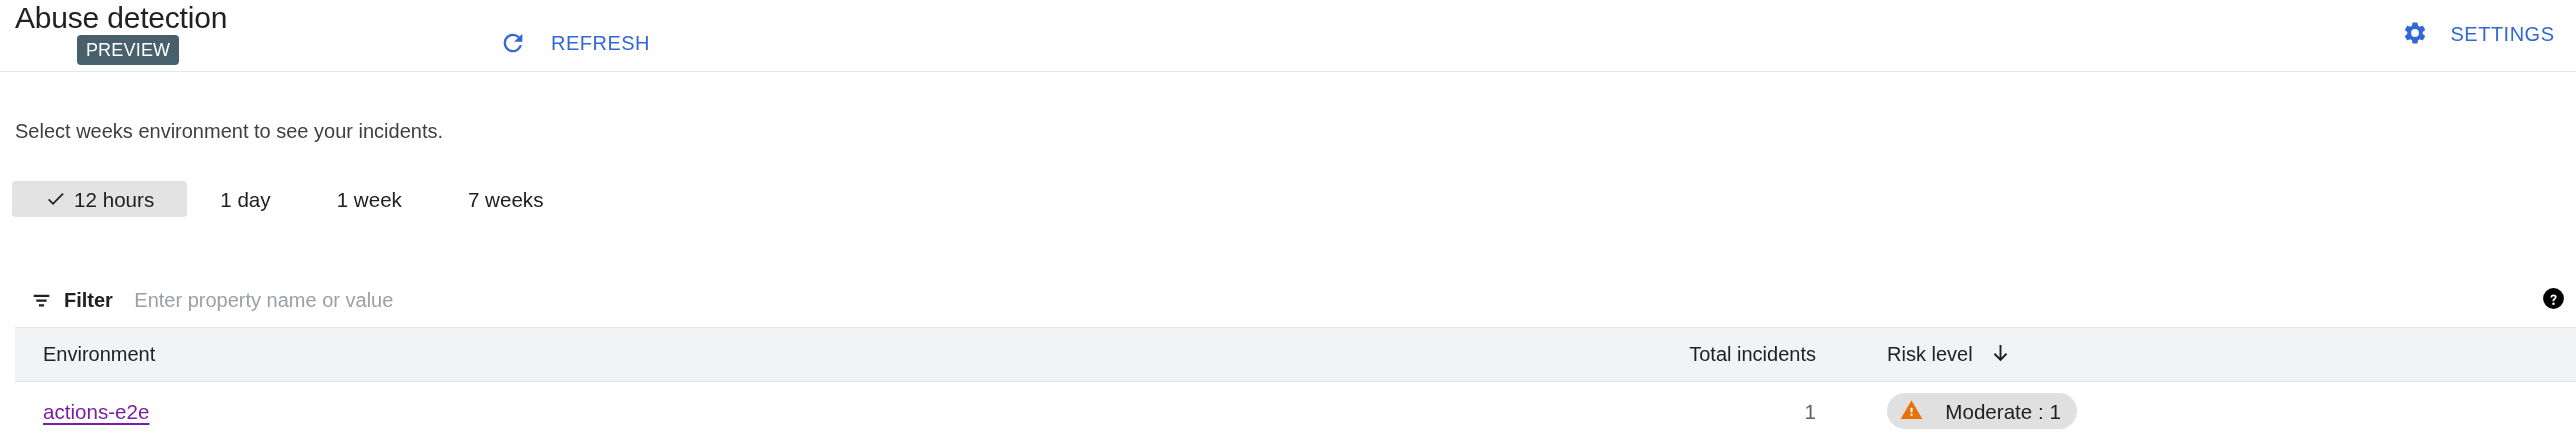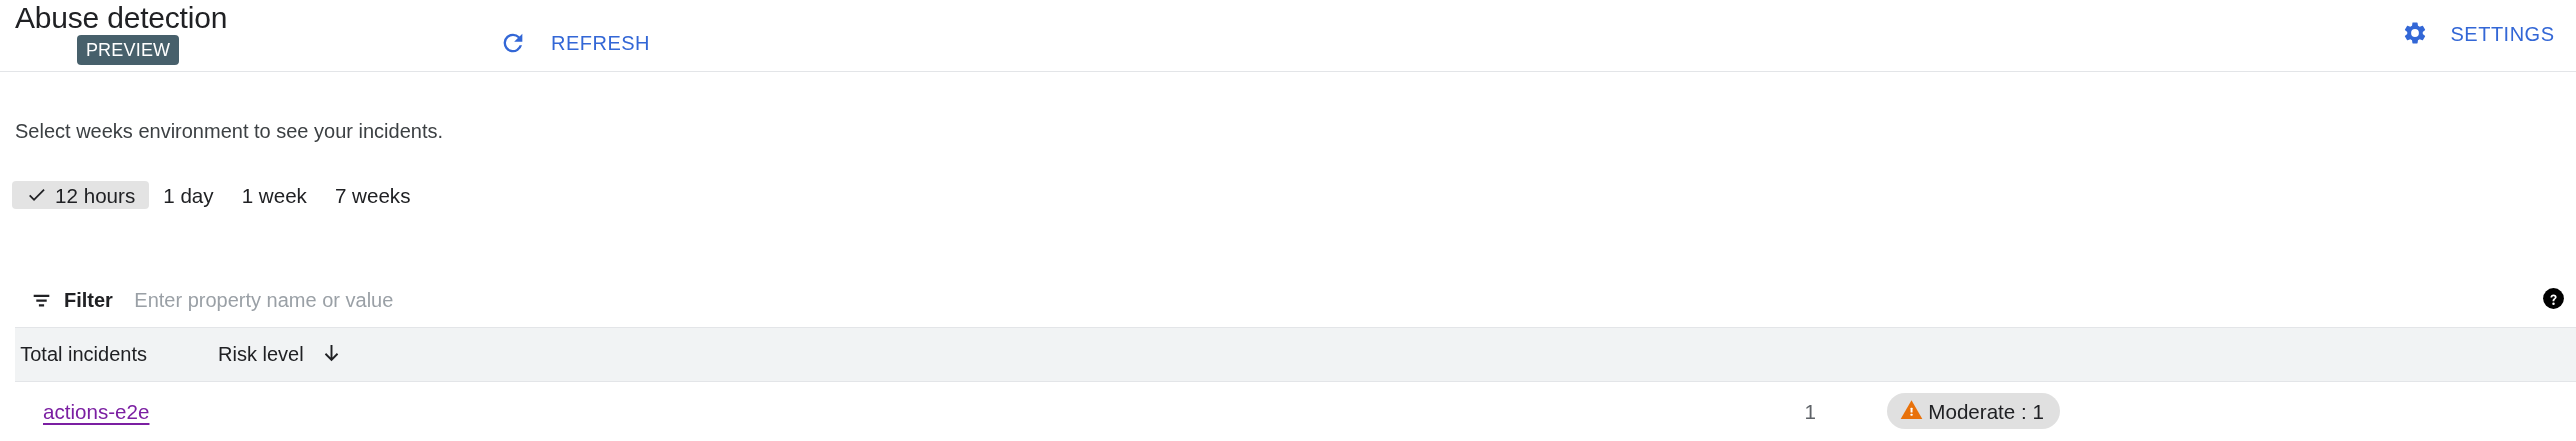--- a/index.html
+++ b/index.html
@@ -132,22 +132,22 @@
     top: 181px;
     display: flex;
     align-items: center;
     gap: 0px;
   }
 
   .range-chip {
     display: flex;
     align-items: center;
     gap: 8.2px;
-    height: 28px;
-    padding: 0 14px;
+    height: 36px;
+    padding: 0 33px;
     border-radius: 4.1px;
     font-size: 20.6px;
     line-height: 23px;
     color: #202124;
     background: transparent;
     cursor: pointer;
     white-space: nowrap;
     border: none;
     font-family: inherit;
   }
@@ -297,21 +297,21 @@
   .total-value {
     font-size: 20.6px;
     line-height: 25px;
     color: #5f6368;
     white-space: nowrap;
   }
 
   .risk-chip {
     display: inline-flex;
     align-items: center;
-    gap: 4px;
+    gap: 21px;
     height: 36px;
     padding: 0 16.5px 0 12.3px;
     border-radius: 18px;
     background: #e0e0e0;
     white-space: nowrap;
     cursor: default;
   }
 
   .risk-chip-label {
     font-size: 20.6px;
@@ -400,20 +400,23 @@
           <path fill="#ffffff" d="M12 18.2a1.2 1.2 0 1 1 0-2.4 1.2 1.2 0 0 1 0 2.4zm1.6-5.15c-.62.45-.78.73-.78 1.3v.3h-1.72v-.45c0-1.02.33-1.56 1.16-2.15.72-.52.96-.8.96-1.3 0-.6-.46-1.02-1.18-1.02-.74 0-1.23.44-1.3 1.2H9.05c.06-1.63 1.2-2.67 2.98-2.67 1.78 0 2.94.96 2.94 2.4 0 .87-.4 1.48-1.37 2.14z"></path>
         </svg>
       </span>
     </button>
 
   </div>
 
   <div class="table">
 
     <div class="table-head">
+      <div class="col-env">
+        <span class="th-text">Environment</span>
+      </div>
       <div class="col-total">
         <span class="th-text">Total incidents</span>
       </div>
       <div class="col-risk">
         <span class="th-text">Risk level</span>
         <span class="sort-arrow">
           <svg width="23" height="23" viewBox="0 0 24 24" aria-hidden="true">
             <path fill="#202124" d="M11 3h2v13.2l4.6-4.6 1.4 1.4-7 7-7-7 1.4-1.4 4.6 4.6z"></path>
           </svg>
         </span>

